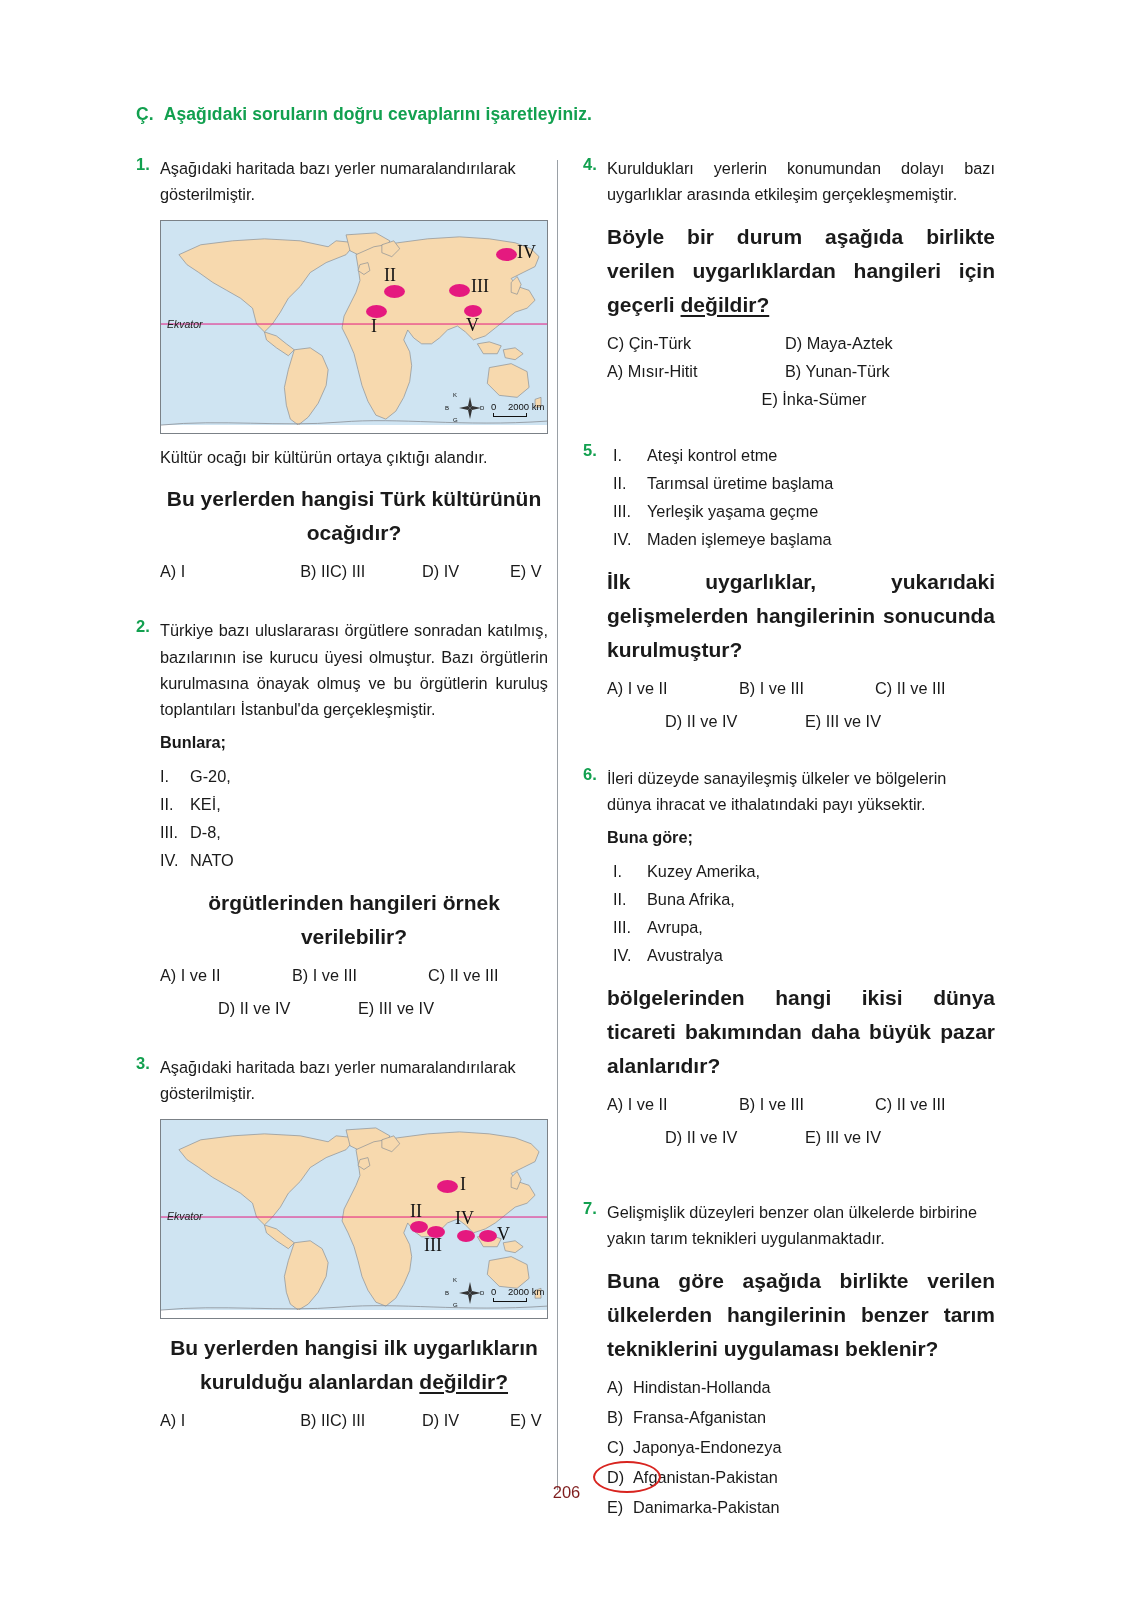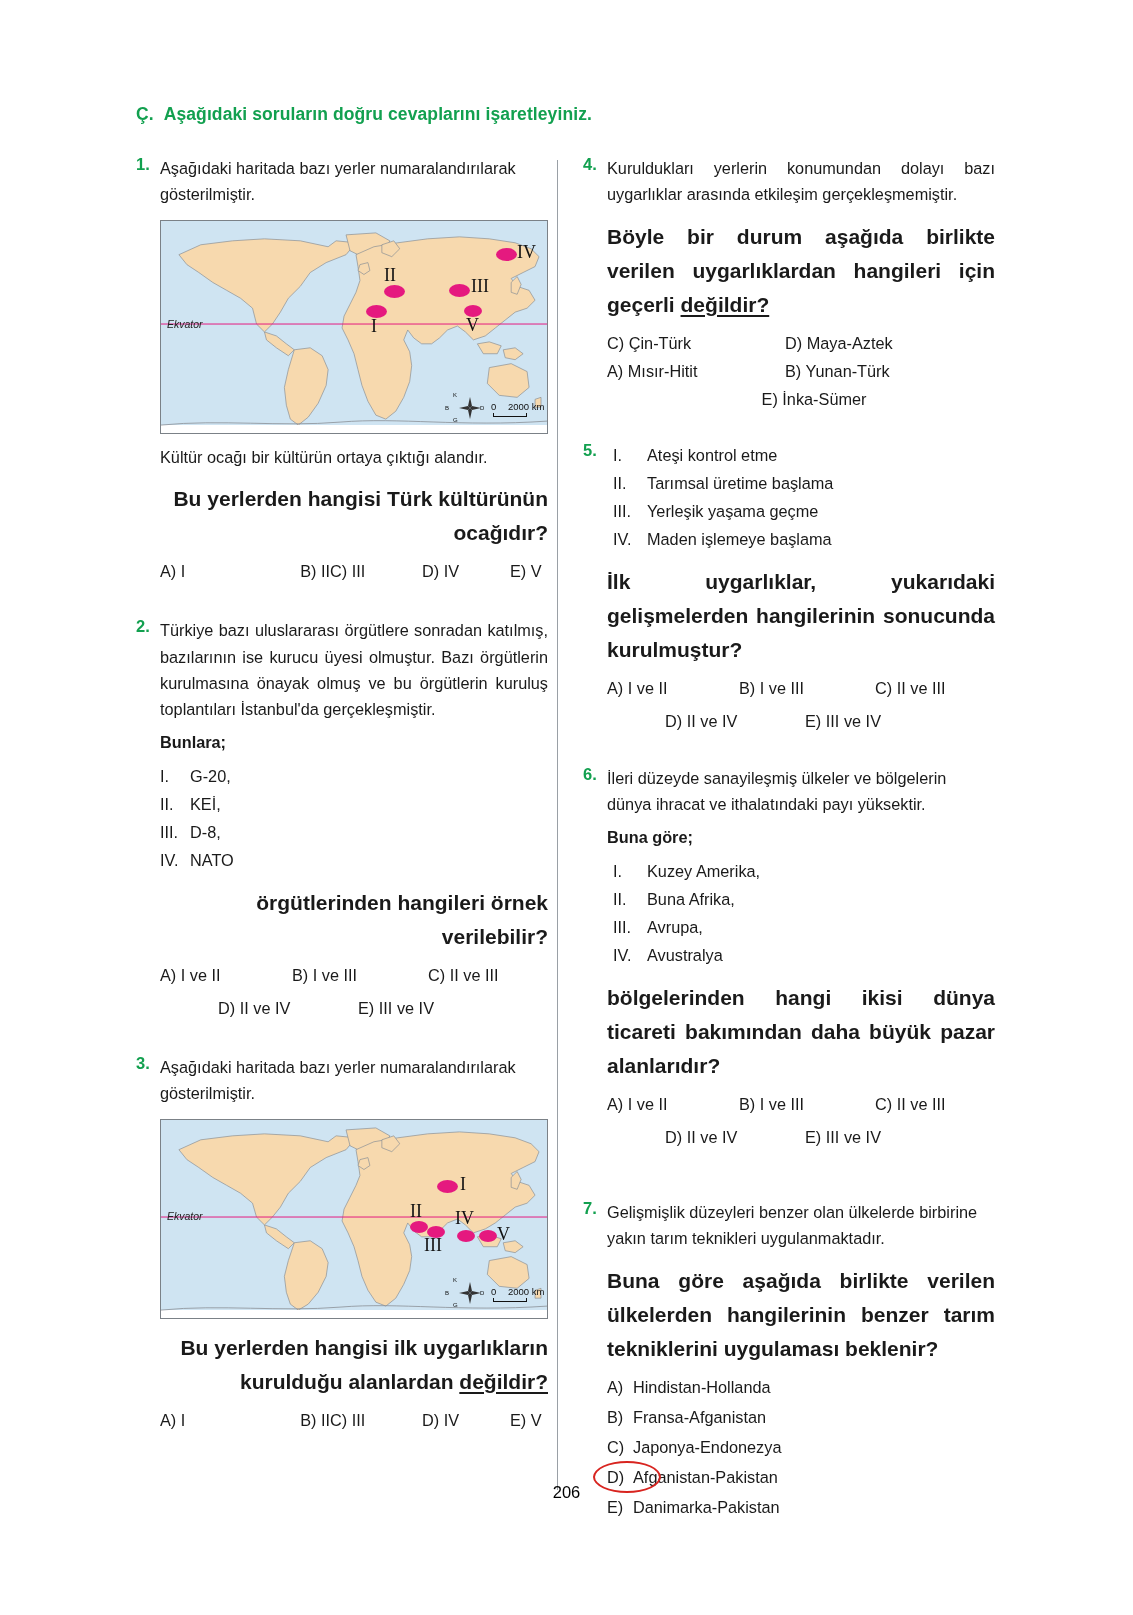--- a/index.html
+++ b/index.html
@@ -43,21 +43,21 @@
 
   .stem {
     font-size:16.3px; line-height:1.62; text-align:justify;
     text-justify: inter-word;
   }
   .stem.nojust { text-align:left; }
   .ask {
     font-size:21px; line-height:1.62; font-weight:bold;
     margin-top:12px; text-align:justify;
   }
-  .ask.nojust { text-align:right; }
+  .ask.nojust { text-align:center; }
   .u { text-decoration: underline; text-underline-offset: 3px; }
 
   .roman-list { margin-top:10px; font-size:16.3px; line-height:1.72; }
   .roman-list .ri { display:flex; }
   .roman-list .ri .rn { min-width:30px; display:inline-block; }
   .roman-list.indent1 { padding-left: 6px; }
 
   .sub-bold { font-weight:bold; font-size:16.3px; margin-top:10px; }
 
   
@@ -118,21 +118,21 @@
     position:absolute; font-family:"Liberation Serif", serif;
     font-size:18px; color:#111; font-weight:500;
   }
   .scalebar { position:absolute; font-size:9.5px; color:#111; }
   .sb-line { position:absolute; height:4px; border:1.4px solid #111; border-top:none; }
   .compass { position:absolute; }
 
   
   .page-no {
     position:absolute; left:0; right:0; top:1483px; text-align:center;
-    font-size:16.5px; color:#000000;
+    font-size:16.5px; color:#7f1d1d;
   }
 </style>
 </head>
 <body>
 
 <div class="page">
 
   <div class="section-head">
     <span class="lbl">Ç.</span><span>Aşağıdaki soruların doğru cevaplarını işaretleyiniz.</span>
   </div>

